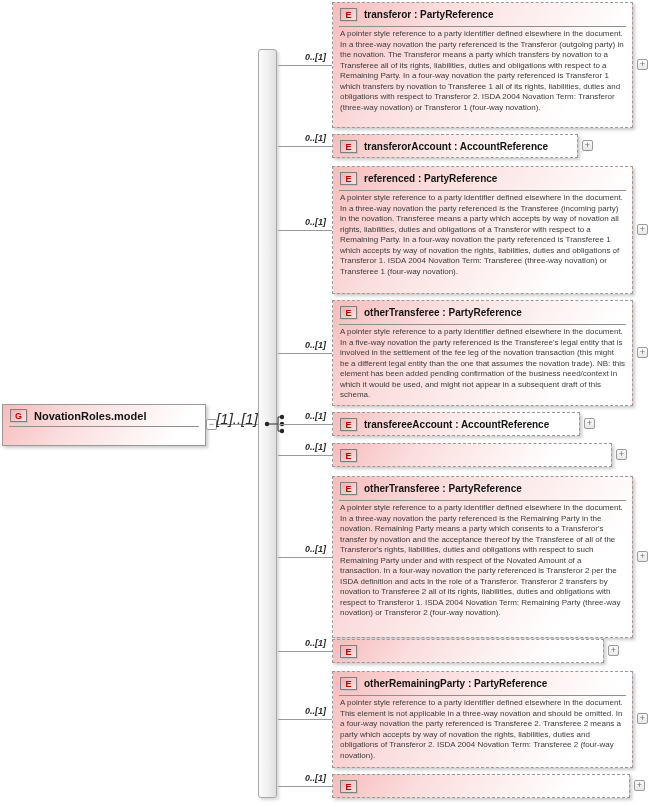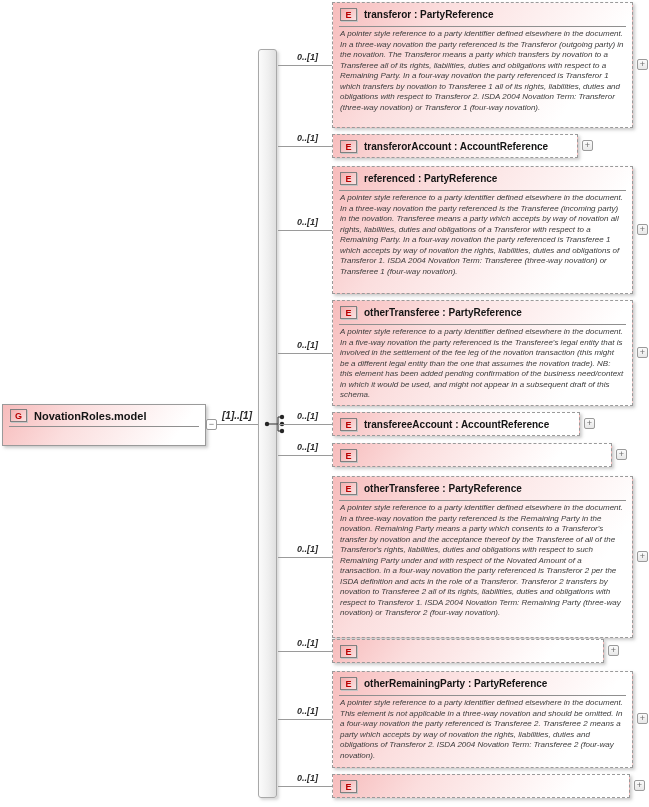--- a/index.html
+++ b/index.html
@@ -24,26 +24,26 @@
   .ehdr { display:flex; align-items:center; height:23px; padding:0 6px 0 7px; gap:7px; }
   .badge {
     flex:0 0 auto; width:17px; height:13px;
     display:flex; align-items:center; justify-content:center;
     font-size:9px; font-weight:bold; color:#b80000;
     background:linear-gradient(135deg,#f3aeae,#fbe2e2);
     border:1px solid #7f7f7f; box-shadow:1px 1px 0 #c4c4c4;
   }
   .ename { font-size:10px; font-weight:bold; color:#141414; white-space:nowrap; }
   .sep { border-top:1px solid #8f8f8f; margin:0 6px; }
-  .edesc { font-size:8px; line-height:10.5px; font-style:italic; color:#3c3c3c; padding:2px 7px 3px 7px; }
+  .edesc { font-size:8px; line-height:10.5px; color:#3c3c3c; padding:2px 7px 3px 7px; }
 
   
   .hline { position:absolute; height:1px; background:#9a9a9a; }
-  .card  { position:absolute; font-size:9px; font-style:italic; font-weight:bold; color:#2a2a2a; width:40px; text-align:right; }
-  .gcard { position:absolute; font-size:10px; font-style:italic; font-weight:bold; color:#2a2a2a; width:48px; text-align:center; }
+  .card  { position:absolute; font-size:9px; font-style:italic; font-weight:bold; color:#2a2a2a; width:48px; text-align:right; }
+  .gcard { position:absolute; font-size:15px; font-style:italic; font-weight:normal; color:#2a2a2a; width:48px; text-align:center; }
 
   
   .bar {
     position:absolute; left:258px; top:49px; width:19px; height:749px;
     border:1px solid #a8a8a8; border-radius:3px;
     background:linear-gradient(to right,#fbfbfb 0%,#efefef 55%,#dfdfdf 100%);
     box-shadow:2px 2px 3px rgba(140,140,140,.35);
   }
   .compositor { position:absolute; left:263px; top:412px; }
 

